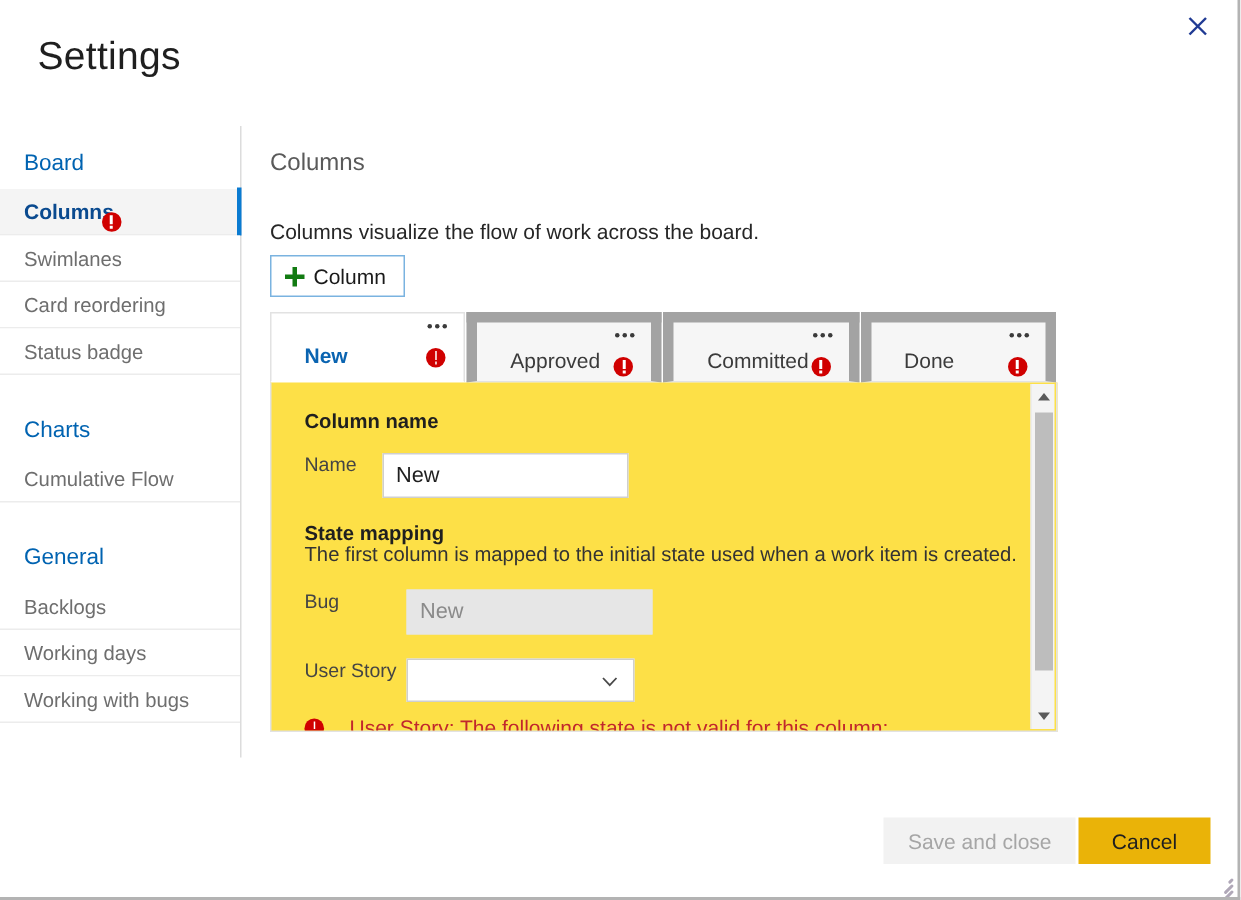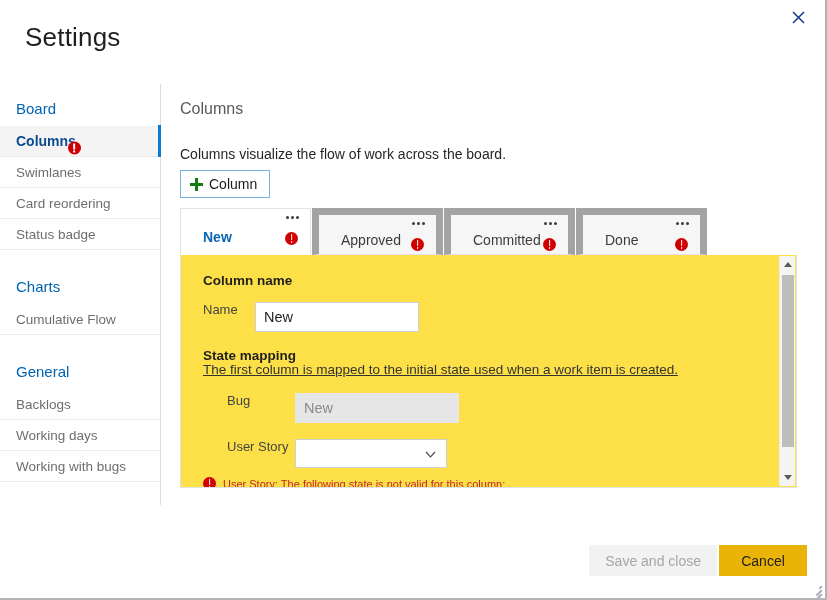--- a/index.html
+++ b/index.html
@@ -202,21 +202,21 @@
   }
   #add-column-btn .plus-icon::after {
     top: 0; left: 5px; height: 13px; width: 3px;
   }
 
   
   #column-panel {
     position: absolute;
     left: 19px;
     top: 124px;
-    width: 617px;
+    width: 525px;
     height: 280px;
   }
   #tabstrip {
     display: flex;
     height: 47px;
     align-items: stretch;
   }
   .col-tab {
     position: relative;
     width: 131px;
@@ -288,21 +288,21 @@
     display: flex;
     align-items: flex-start;
     margin-bottom: 16px;
   }
   .field-label {
     width: 52px;
     font-size: 13px;
     color: #444444;
     flex: 0 0 auto;
   }
-  .field-label.wide { width: 68px; margin-left: 24px; }
+  .field-label.wide { width: 68px; }
   input.text-field {
     width: 164px;
     height: 30px;
     border: 1px solid #cfcfcf;
     padding: 0 8px;
     font-size: 14.5px;
     color: #1f1f1f;
     font-family: "Liberation Sans", sans-serif;
     background: #ffffff;
     outline: none;
@@ -339,30 +339,29 @@
     right: 10px;
     top: 9px;
     width: 11px;
     height: 11px;
     pointer-events: none;
   }
   .desc-line {
     font-size: 13.5px;
     color: #333333;
     margin: -6px 0 16px 0;
-    text-decoration: underline;
   }
   .group-block { margin-bottom: 8px; }
 
   .error-line {
     display: flex;
     align-items: center;
-    gap: 7px;
+    gap: 17px;
     color: #c1272d;
-    font-size: 11px;
+    font-size: 14px;
     margin-top: 2px;
   }
   .error-line .err-icon { width: 13px; height: 13px; flex: 0 0 auto; }
 
   
   #panel-scrollbar {
     position: absolute;
     right: 1px;
     top: 1px;
     bottom: 1px;

